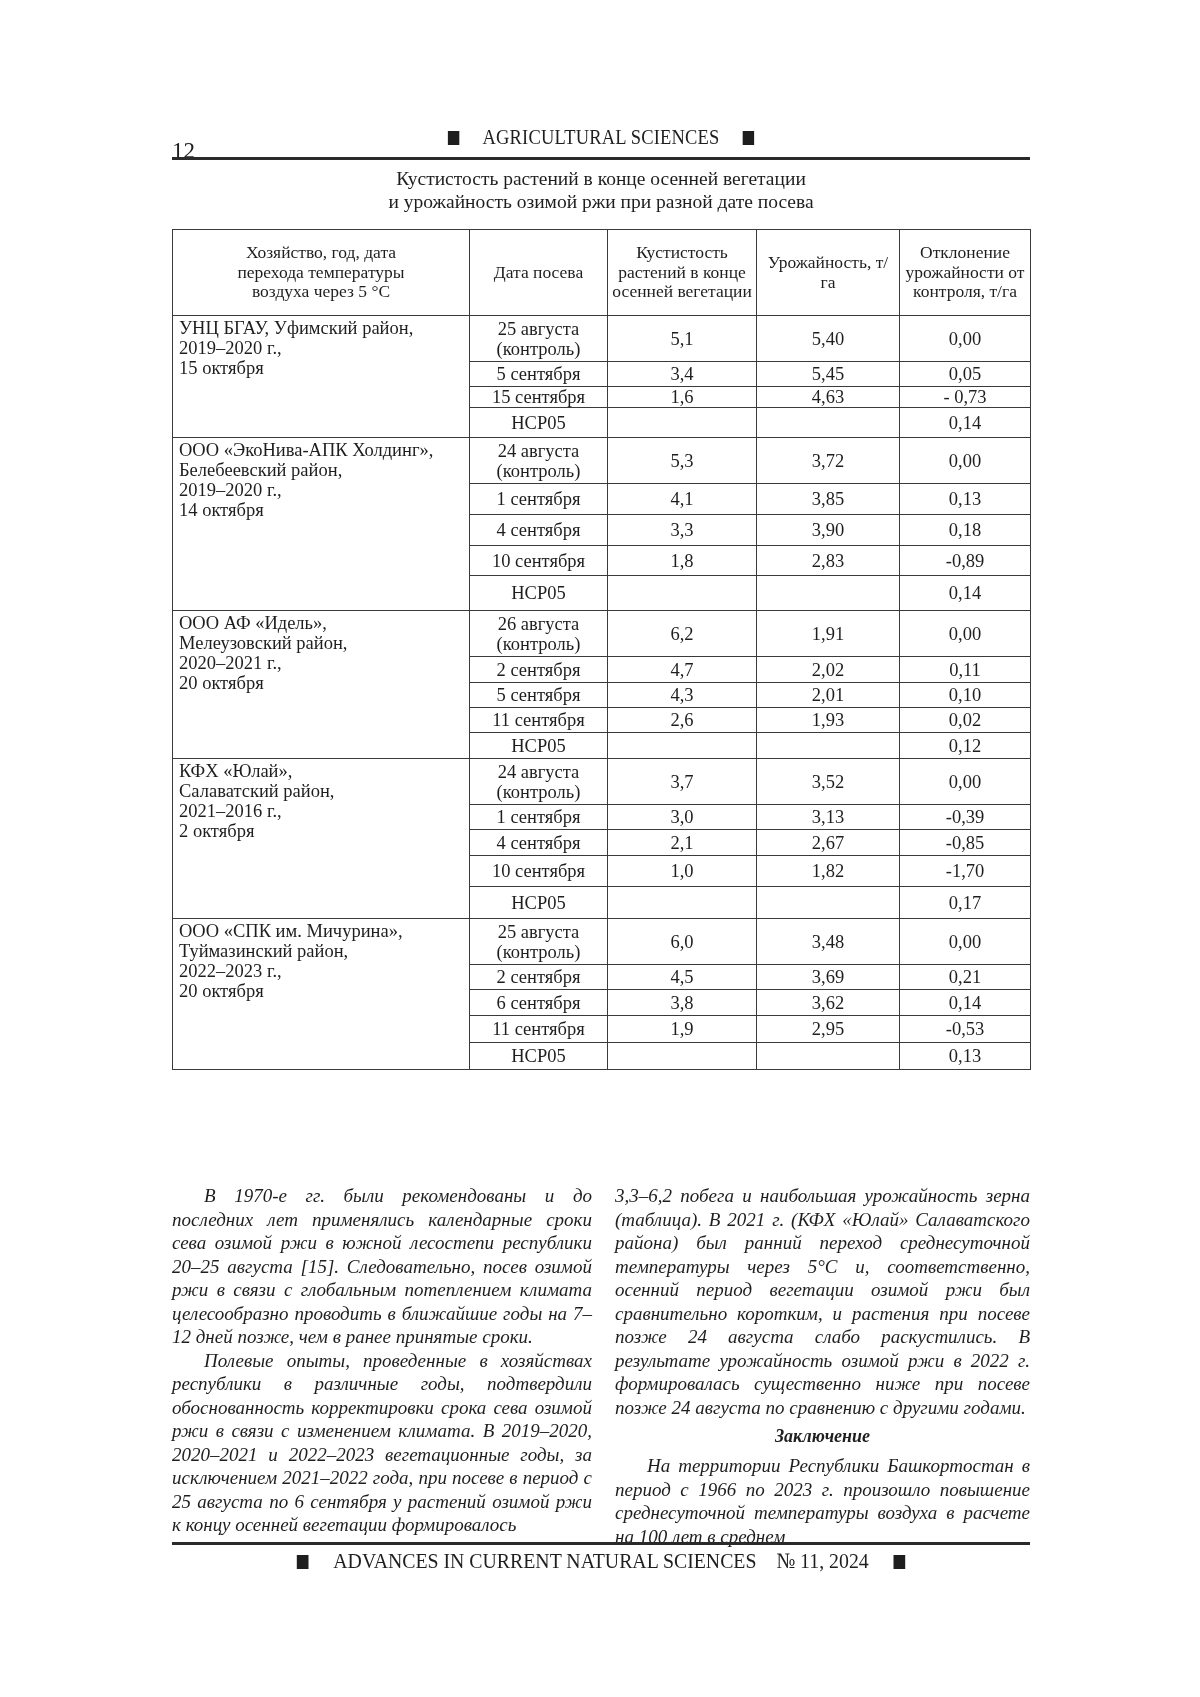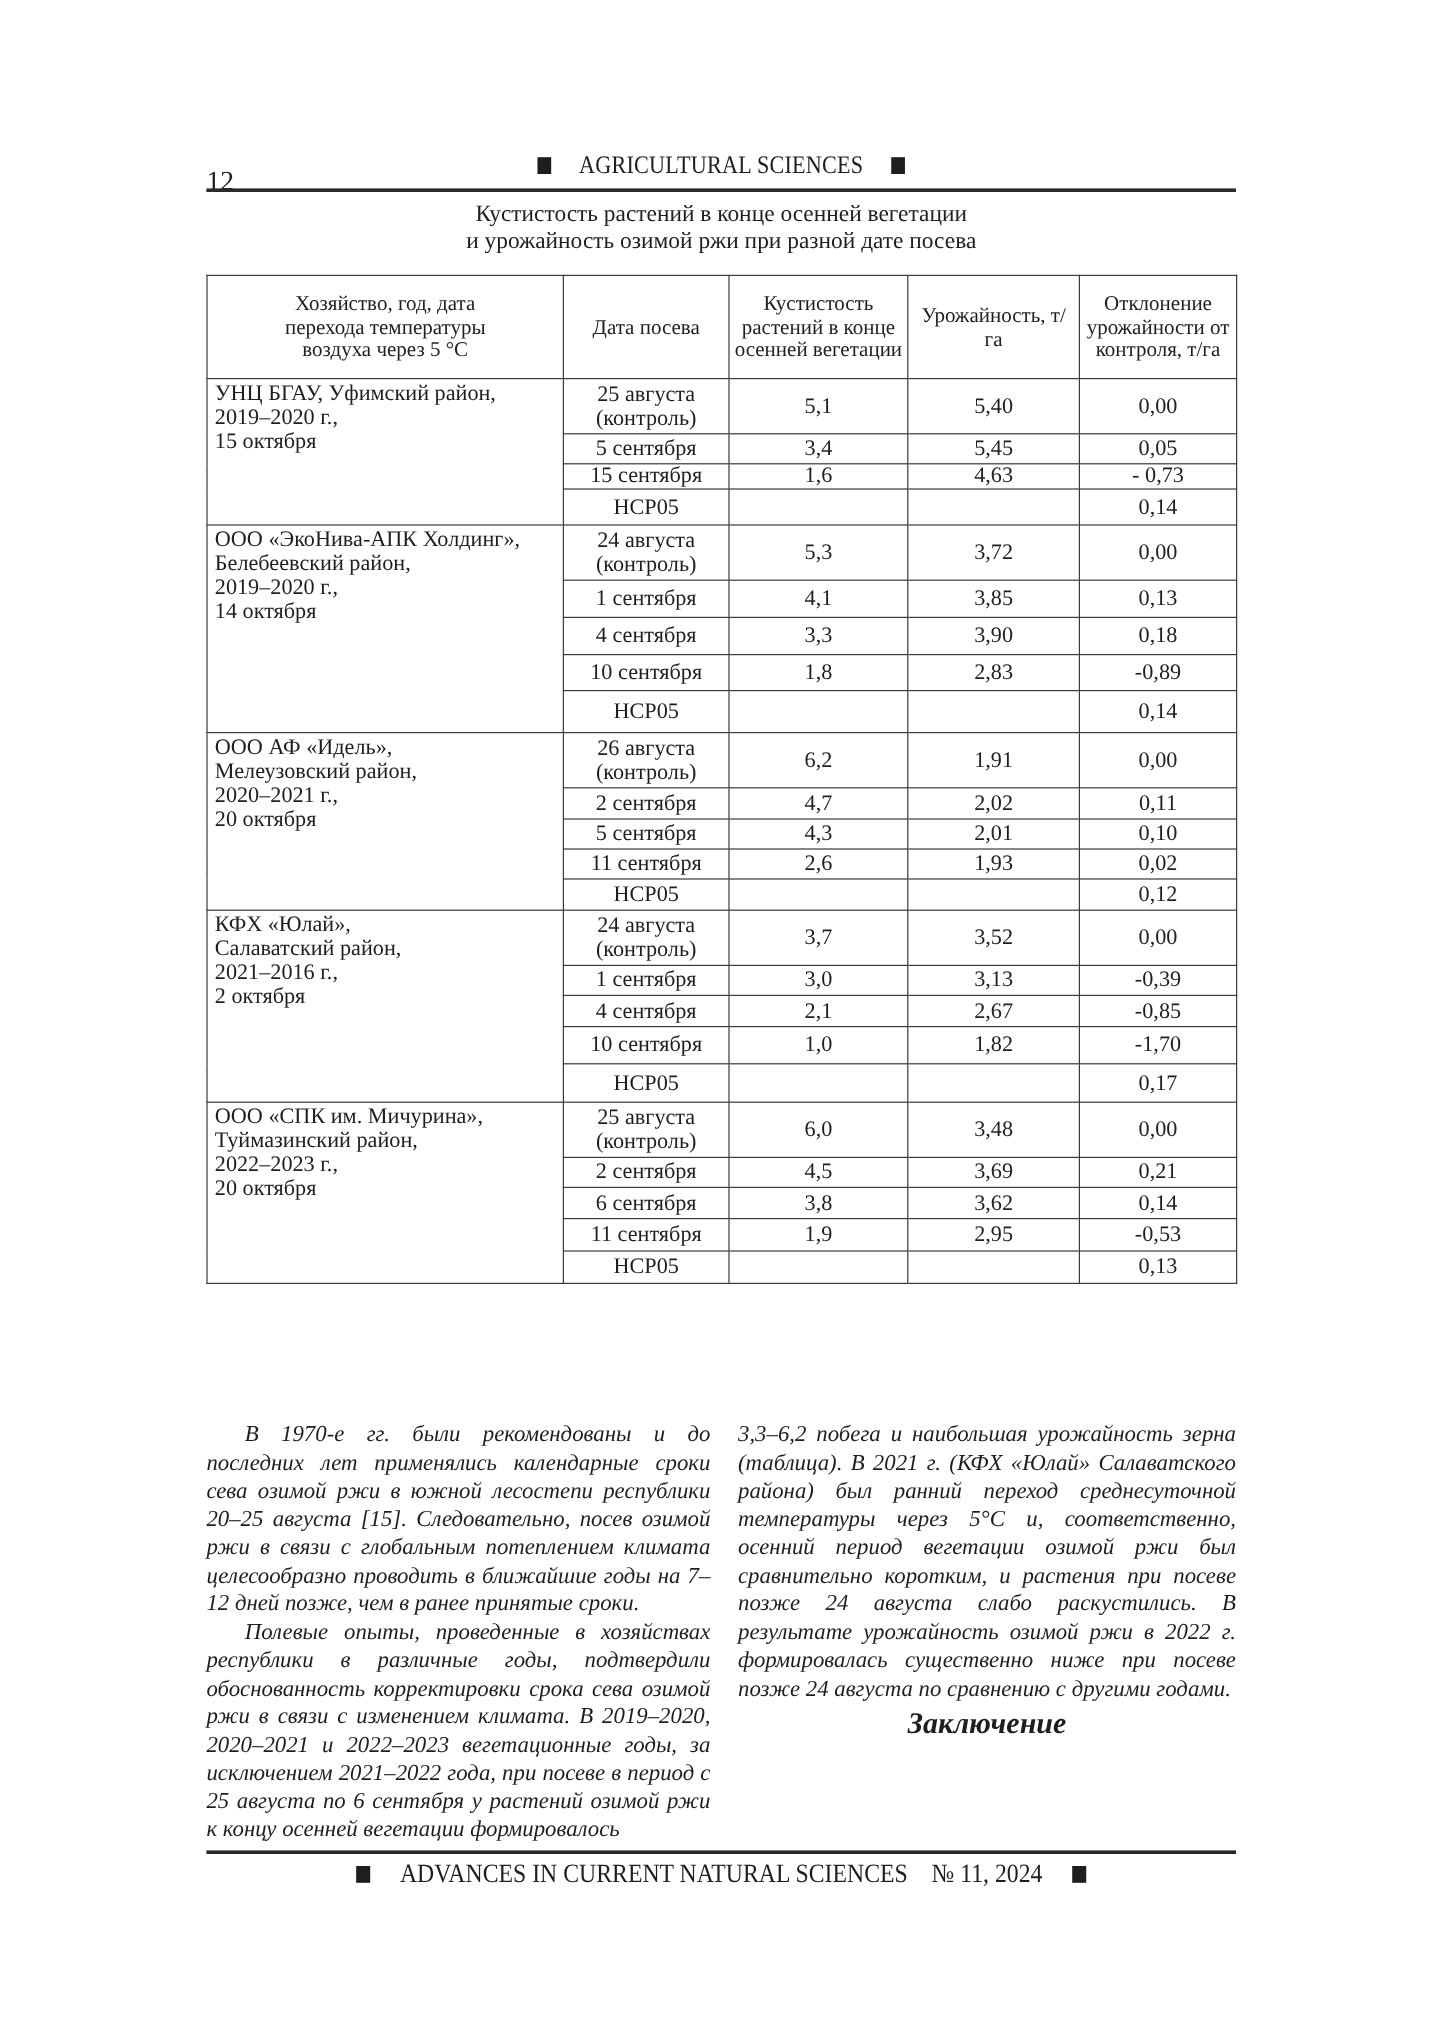--- a/index.html
+++ b/index.html
@@ -14,21 +14,21 @@
   .caption { left: 172px; width: 858px; text-align: center; font-size: 19.5px; line-height: 22px; }
   table.data { position: absolute; left: 172px; top: 229px; width: 858px; border-collapse: collapse;
                table-layout: fixed; font-size: 18.5px; }
   table.data td, table.data th { border: 1.6px solid #3a3a3a; padding: 0 4px; text-align: center;
                vertical-align: middle; font-weight: normal; line-height: 20px; overflow: hidden; }
   table.data th { font-size: 17.5px; line-height: 19.5px; }
   table.data td.farm { text-align: left; vertical-align: top; padding: 2px 4px 0 6px; line-height: 20px; }
   .col { position: absolute; top: 1184px; width: 420px; font-size: 19px; line-height: 23.5px;
          text-align: justify; hyphens: manual; font-style: italic; }
   .col p { margin: 0; text-indent: 32px; }
-  .col h3 { margin: 6px 0 6px 0; font-size: 25px; font-weight: bold; text-align: center; line-height: 23px; }
+  .col h3 { margin: 6px 0 6px 0; font-size: 18px; font-weight: bold; text-align: center; line-height: 23px; }
   .col-left { left: 172px; }
   .col-right { left: 615px; width: 415px; }
   .footer { left: 172px; width: 858px; top: 1548px; text-align: center; font-size: 22px; line-height: 26px;
             transform: scaleX(0.9); transform-origin: center; }
   .footer .sq { margin: 0 28px; }
   .footer .issue { margin-left: 22px; }
 </style>
 </head>
 <body>
 
@@ -255,18 +255,19 @@
   </tbody>
 </table>
 
 <div class="col col-left">
   <p>В 1970-е гг. были рекомендованы и до последних лет применялись календарные сроки сева озимой ржи в южной лесостепи республики 20–25 августа [15]. Следовательно, посев озимой ржи в связи с глобальным потеплением климата целесообразно проводить в ближайшие годы на 7–12 дней позже, чем в ранее принятые сроки.</p>
   <p>Полевые опыты, проведенные в хозяйствах республики в различные годы, подтвердили обоснованность корректировки срока сева озимой ржи в связи с изменением климата. В 2019–2020, 2020–2021 и 2022–2023 вегетационные годы, за исключением 2021–2022 года, при посеве в период с 25 августа по 6 сентября у растений озимой ржи к концу осенней вегетации формировалось</p>
 </div>
 <div class="col col-right">
   <p style="text-indent:0">3,3–6,2 побега и наибольшая урожайность зерна (таблица). В 2021 г. (КФХ «Юлай» Салаватского района) был ранний переход среднесуточной температуры через 5°С и, соответственно, осенний период вегетации озимой ржи был сравнительно коротким, и растения при посеве позже 24 августа слабо раскустились. В результате урожайность озимой ржи в 2022 г. формировалась существенно ниже при посеве позже 24 августа по сравнению с другими годами.</p>
   <h3>Заключение</h3>
+  <p>На территории Республики Башкортостан в период с 1966 по 2023 г. произошло повышение среднесуточной температуры воздуха в расчете на 100 лет в среднем</p>
 </div>
 
 <div class="abs rule" style="top:1542px; height:2.5px;"></div>
 <div class="abs footer">
   <span class="sq"></span><span>ADVANCES IN CURRENT NATURAL SCIENCES</span><span class="issue">№ 11, 2024</span><span class="sq"></span>
 </div>
 
 </body></html>

